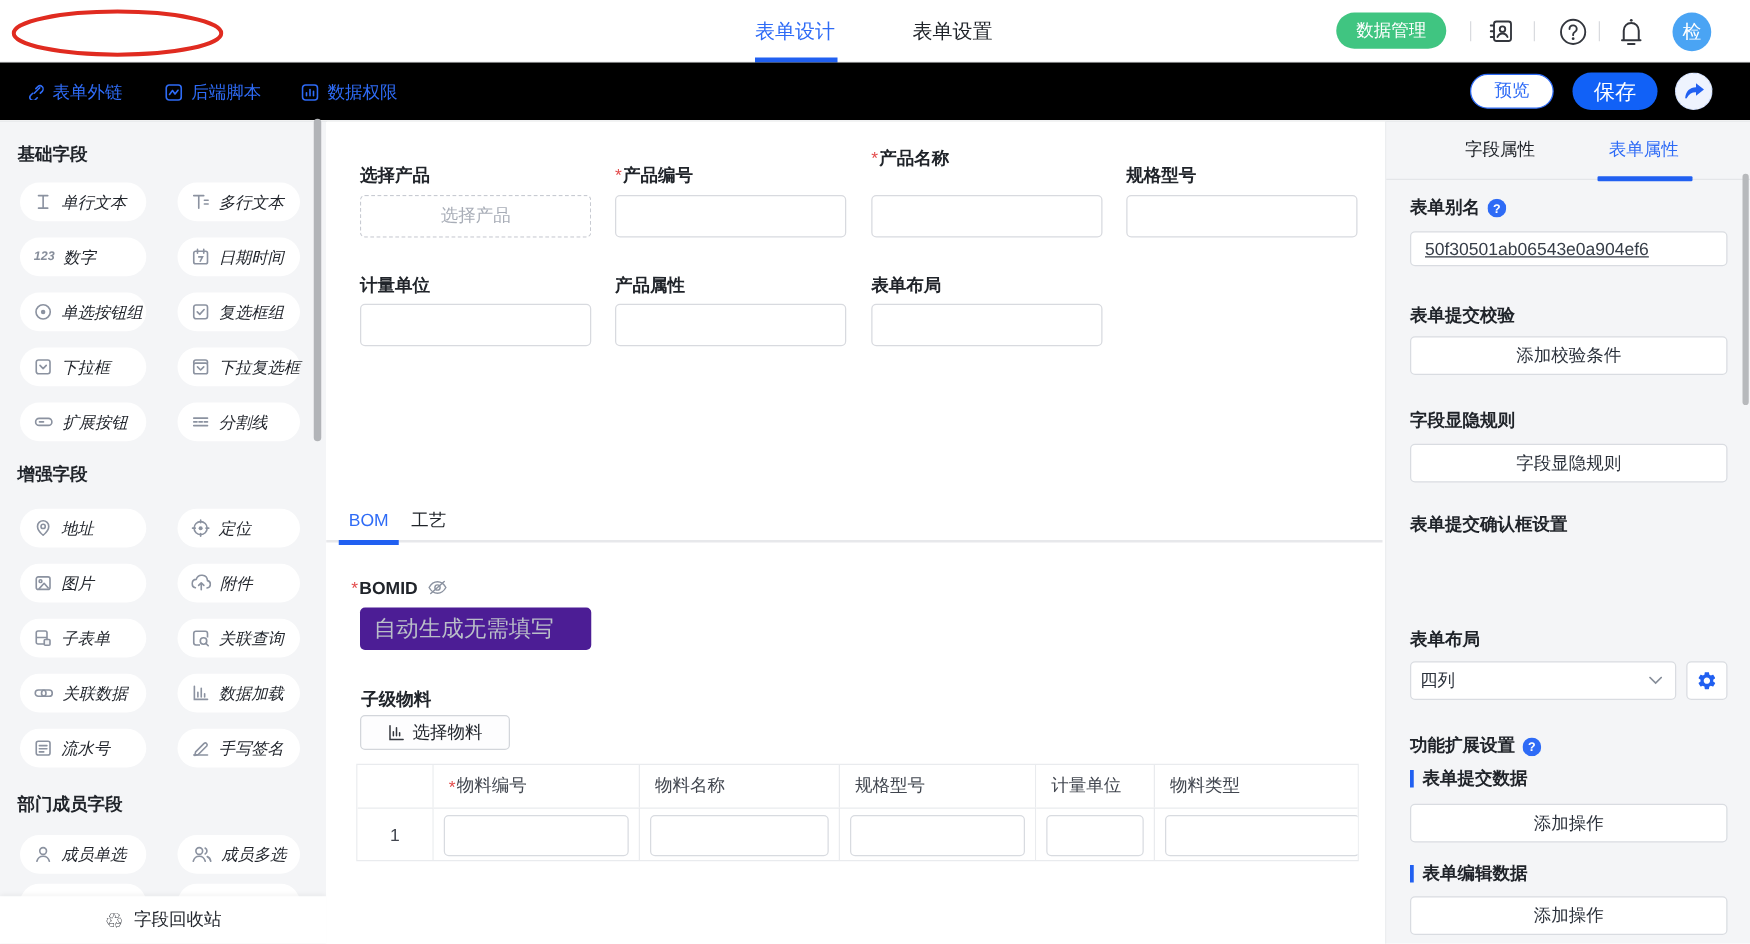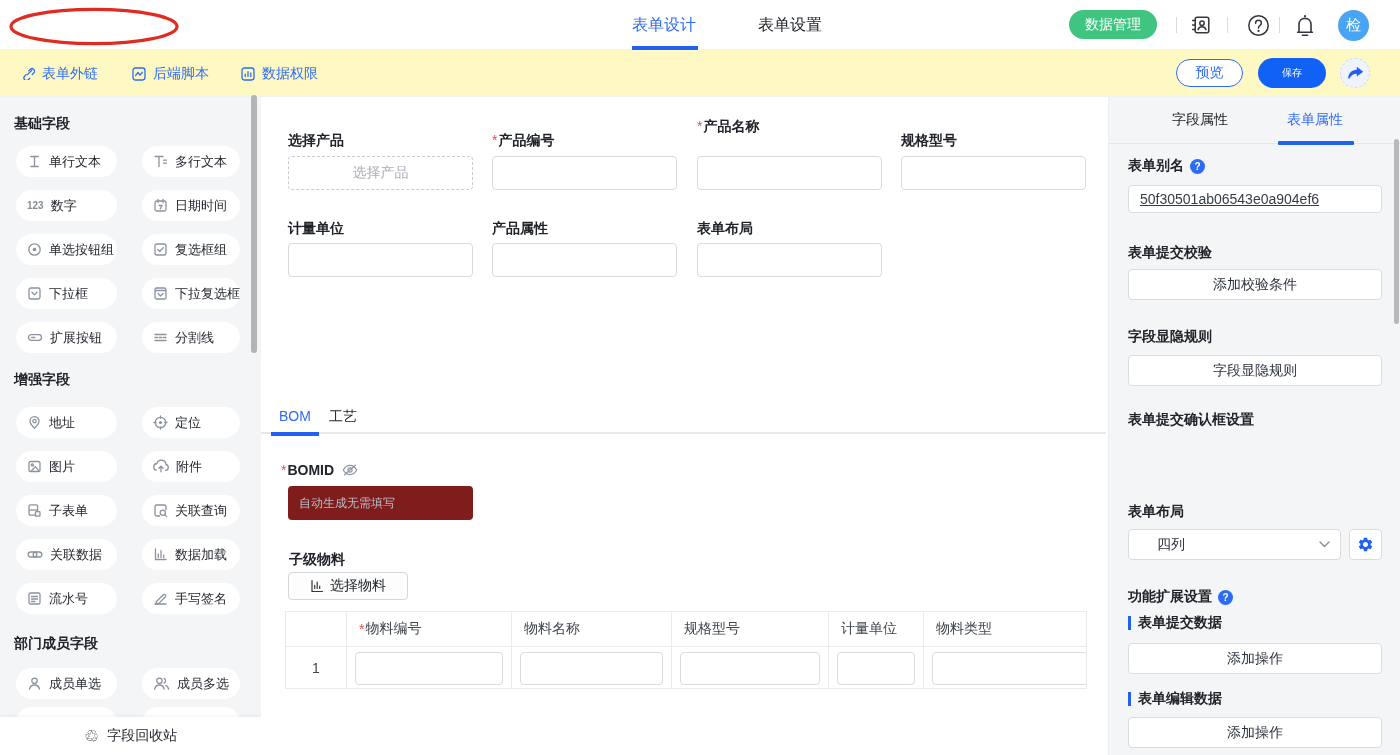--- a/index.html
+++ b/index.html
@@ -3,75 +3,75 @@
 <meta charset="utf-8">
 <style>
 *{margin:0;padding:0;box-sizing:border-box;}
 html,body{width:1400px;height:755px;overflow:hidden;}
 body{font-family:"Liberation Sans",sans-serif;font-size:14px;color:#1f2329;background:#fff;position:relative;}
 
 #header{position:absolute;left:0;top:0;width:1400px;height:50px;background:#fff;border-bottom:1px solid #f0f1f2;}
 #back-title{position:absolute;left:22px;top:0;height:50px;display:flex;align-items:center;}
 #page-title{font-size:16px;color:#20242a;margin-left:14px;padding-bottom:4px;border-bottom:1px dotted #bfc3c9;line-height:20px;position:relative;top:3px;}
 #red-ellipse{position:absolute;left:9px;top:7px;pointer-events:none;}
-.htab{position:absolute;top:0;height:50px;display:flex;align-items:center;font-size:16px;margin-left:28px;}
+.htab{position:absolute;top:0;height:50px;display:flex;align-items:center;font-size:16px;}
 #htab1{left:604px;color:#2e6bf6;}
 #htab2{left:730px;color:#20242a;}
 #htab1 .ul{position:absolute;left:0;bottom:0;width:66px;height:4px;background:#2160f1;border-radius:0;}
 #btn-green{position:absolute;left:1069px;top:10px;width:88px;height:29px;border-radius:15px;background:#40c581;color:#fff;font-size:14px;display:flex;align-items:center;justify-content:center;}
 .hdr-sep{position:absolute;top:17px;width:1px;height:16px;background:#d9dbdf;}
 .hdr-ic{position:absolute;display:flex;align-items:center;justify-content:center;}
 #avatar{position:absolute;left:1338px;top:10px;width:31px;height:31px;border-radius:50%;background:#4aa4f4;color:#fff;font-size:15px;display:flex;align-items:center;justify-content:center;}
 
-#toolbar{position:absolute;left:0;top:50px;width:1400px;height:47px;background:#fef9c3;border-bottom:1px solid #f0f1f2;text-align:right;}
+#toolbar{position:absolute;left:0;top:50px;width:1400px;height:47px;background:#000000;border-bottom:1px solid #f0f1f2;text-align:right;}
 .tlink{position:absolute;top:0;height:47px;display:flex;align-items:center;color:#2e6bf6;font-size:14px;}
 .tlink svg{margin-right:7px;}
 #btn-preview{position:absolute;left:1176px;top:59px;width:67px;height:28px;border:1px solid #2e6bf6;border-radius:15px;background:#fff;color:#2e6bf6;font-size:14px;display:flex;align-items:center;justify-content:center;}
-#btn-save{position:absolute;left:1258px;top:58px;width:68px;height:30px;border-radius:16px;background:#1161f7;color:#fff;font-size:10px;display:flex;align-items:center;justify-content:center;}
+#btn-save{position:absolute;left:1258px;top:58px;width:68px;height:30px;border-radius:16px;background:#1161f7;color:#fff;font-size:17px;display:flex;align-items:center;justify-content:center;}
 #btn-share{position:absolute;left:1340px;top:58px;width:30px;height:30px;border-radius:50%;background:#eef3fe;border:1px dashed #c9d9fc;display:flex;align-items:center;justify-content:center;}
 
 #sidebar{position:absolute;left:0;top:97px;width:261px;height:658px;background:#f4f5f7;}
 .sec-title{position:absolute;left:14px;font-size:14px;font-weight:700;color:#20242a;}
-.fbtn{position:absolute;height:31px;border-radius:16px;background:#fff;display:flex;align-items:center;font-size:13px;color:#23272e;padding-left:11px;}
+.fbtn{position:absolute;height:31px;border-radius:16px;background:#fff;display:flex;align-items:center;font-size:13px;color:#23272e;padding-left:11px;font-style:italic;}
 .fbtn svg{margin-right:7px;flex:none;}
 .fbtn.c1{left:16px;width:101px;}
 .fbtn.c2{left:142px;width:98px;}
 .num-ic{font-size:10px;font-weight:700;color:#878e9b;letter-spacing:0;margin-right:7px;}
 #side-scroll{position:absolute;left:251px;top:-2px;width:6px;height:258px;border-radius:3px;background:#b2b4b8;}
 #recycle-bar{position:absolute;left:0;bottom:0;width:261px;height:38px;background:#fff;box-shadow:0 -1px 4px rgba(31,35,41,0.06);display:flex;align-items:center;justify-content:center;font-size:14px;color:#23272e;}
 
 
 #canvas{position:absolute;left:261px;top:97px;width:847px;height:658px;background:#fff;text-decoration:underline;}
 .flabel{position:absolute;font-size:14px;font-weight:700;color:#20242a;white-space:nowrap;}
 .req{color:#e34d4d;font-weight:400;margin-right:1px;}
 .finput{position:absolute;width:185px;height:34px;border:1px solid #d8dadf;border-radius:4px;background:#fff;}
 .dashed-btn{position:absolute;width:185px;height:34px;border:1px dashed #c8cbd2;border-radius:4px;background:#fff;color:#a8adb7;font-size:14px;display:flex;align-items:center;justify-content:center;}
 #bom-tabs{position:absolute;left:0;top:303px;width:845px;height:34px;border-bottom:2px solid #e7e8eb;}
 #bom-tabs .bt1{position:absolute;left:18px;top:8px;font-size:14px;color:#2e6bf6;}
 #bom-tabs .bt2{position:absolute;left:68px;top:8px;font-size:14px;color:#20242a;}
 #bom-tabs .bul{position:absolute;left:10px;bottom:-4px;width:48px;height:4px;background:#2160f1;}
-#bomid-input{position:absolute;left:27px;top:389px;width:185px;height:34px;background:#7f1d1d;border-radius:4px;color:#b9bec8;font-size:12px;display:flex;align-items:center;padding-left:11px;text-align:right;}
+#bomid-input{position:absolute;left:27px;top:389px;width:185px;height:34px;background:#4c1d95;border-radius:4px;color:#b9bec8;font-size:18px;display:flex;align-items:center;padding-left:11px;text-align:right;}
 #pick-btn{position:absolute;left:27px;top:475px;width:120px;height:28px;border:1px solid #d3d6db;border-radius:4px;background:#fdfdfe;display:flex;align-items:center;justify-content:center;font-size:14px;color:#23272e;}
 #pick-btn svg{margin-right:6px;}
 
 #mtable{position:absolute;left:24px;top:514px;width:802px;height:78px;border:1px solid #e9ebee;overflow:hidden;}
 .th{position:absolute;top:0;height:34px;border-right:1px solid #e9ebee;display:flex;align-items:center;padding-left:12px;font-size:14px;color:#41464f;background:#fff;}
 .td{position:absolute;top:34px;height:43px;border-right:1px solid #e9ebee;border-top:1px solid #e9ebee;display:flex;align-items:center;justify-content:center;background:#fff;}
 .cin{height:33px;border:1px solid #d8dbe0;border-radius:4px;background:#fff;}
 
 #panel{position:absolute;left:1108px;top:97px;width:292px;height:658px;background:#f4f5f7;border-left:1px solid #eceef0;text-align:right;}
 #ptabs{position:absolute;left:0;top:0;width:292px;height:47px;border-bottom:1px solid #e4e6e9;}
 #ptab1{position:absolute;left:63px;top:14px;font-size:14px;color:#20242a;}
 #ptab2{position:absolute;left:178px;top:14px;font-size:14px;color:#2e6bf6;}
 #ptabs .pul{position:absolute;left:169px;bottom:-2px;width:76px;height:4px;background:#2160f1;border-radius:1px;}
 .plabel{position:absolute;left:19px;font-size:14px;font-weight:700;color:#20242a;display:flex;align-items:center;}
 .plabel svg{margin-left:6px;}
 .pbtn{position:absolute;left:19px;width:254px;height:31px;background:#fff;border:1px solid #d9dce1;border-radius:4px;display:flex;align-items:center;justify-content:center;font-size:14px;color:#2b313b;}
 #alias-input{position:absolute;left:19px;top:88px;width:254px;height:28px;background:#fff;border:1px solid #d9dce1;border-radius:4px;display:flex;align-items:center;padding-left:11px;font-size:14px;color:#363d47;text-decoration:underline;}
-#layout-select{position:absolute;left:19px;top:432px;width:213px;height:31px;background:#fff;border:1px solid #d9dce1;border-radius:4px;display:flex;align-items:center;justify-content:space-between;padding:0 10px 0 28px;font-size:14px;color:#2b313b;}
+#layout-select{position:absolute;left:19px;top:432px;width:213px;height:31px;background:#fff;border:1px solid #d9dce1;border-radius:4px;display:flex;align-items:center;justify-content:space-between;padding:0 10px 0 7px;font-size:14px;color:#2b313b;}
 #gear-btn{position:absolute;left:240px;top:432px;width:33px;height:31px;background:#fff;border:1px solid #d9dce1;border-radius:4px;display:flex;align-items:center;justify-content:center;}
 .bartitle{position:absolute;left:19px;font-size:14px;font-weight:700;color:#20242a;display:flex;align-items:center;}
 .bartitle .bar{width:3px;height:14px;background:#2160f1;margin-right:7px;}
 #panel-scroll{position:absolute;left:285px;top:42px;width:5px;height:185px;border-radius:3px;background:#b7b9bc;}
 </style>
 </head>
 <body>
 
 <div id="header">
   <svg id="red-ellipse" width="170" height="39" viewBox="0 0 170 39">

